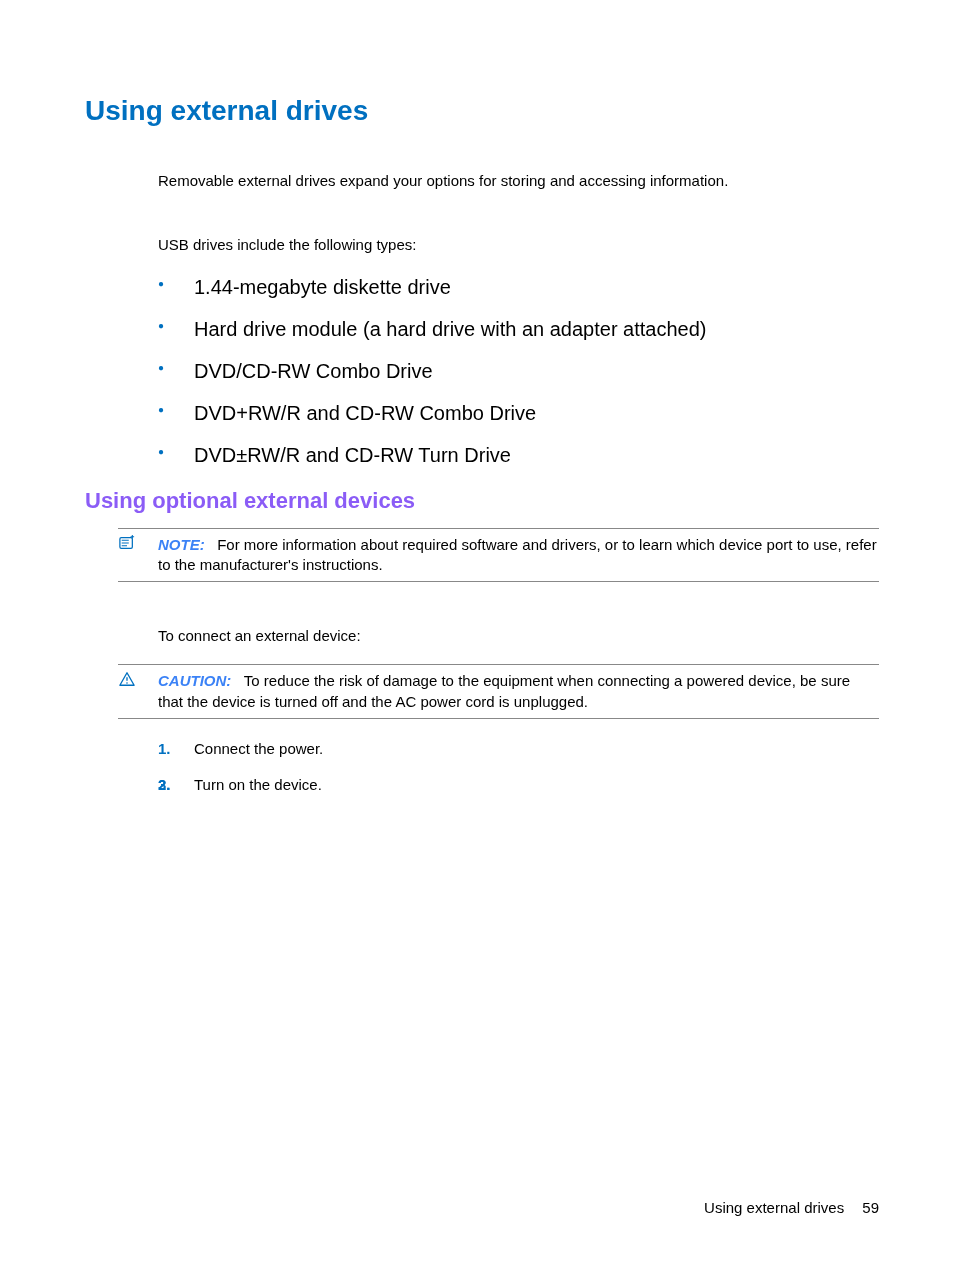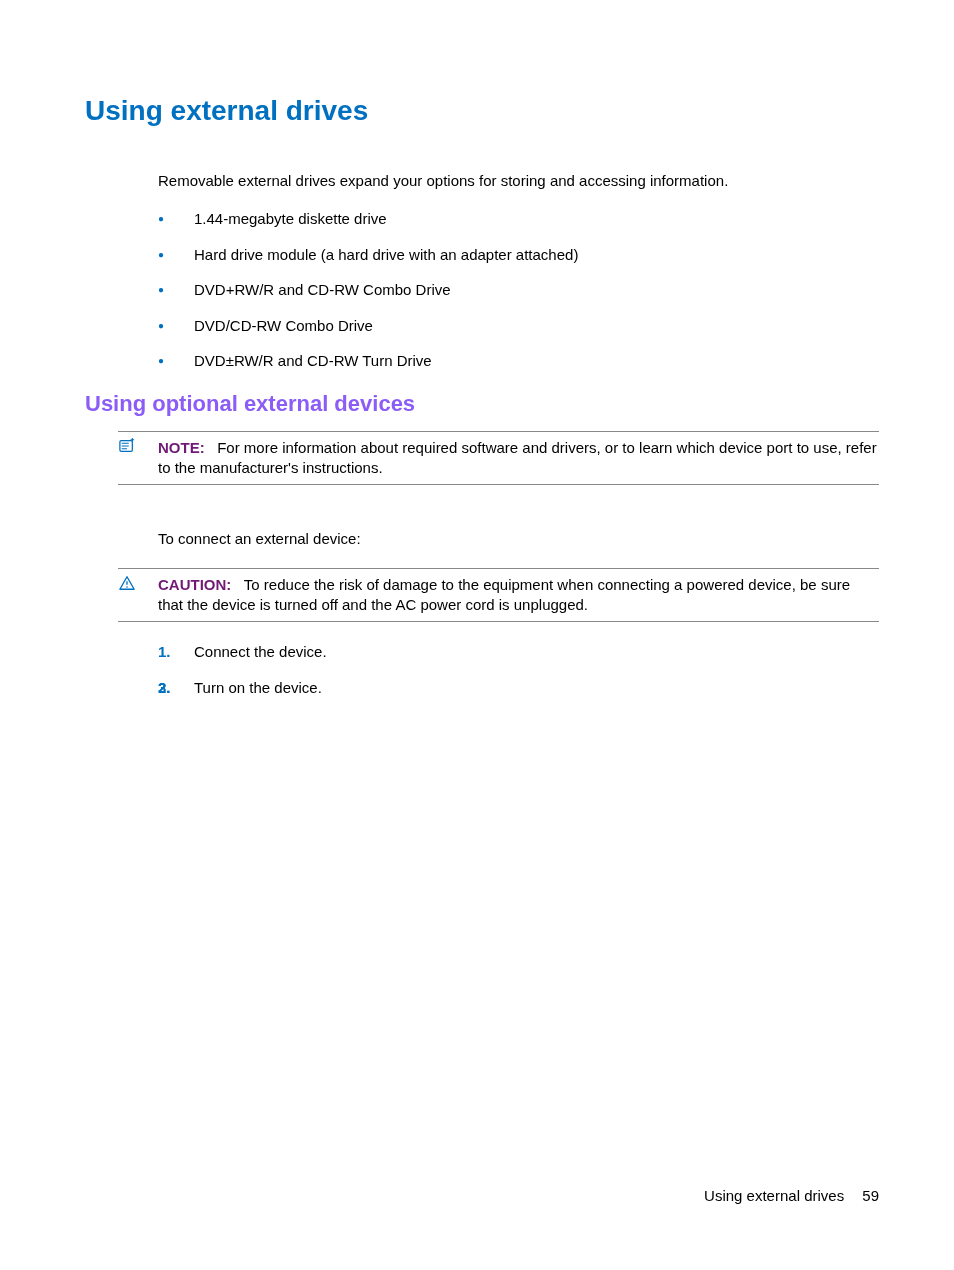--- a/index.html
+++ b/index.html
@@ -29,21 +29,21 @@
       margin-bottom: 18px;
       margin-top: 44px;
     }
     .ul {
       list-style: none;
       margin-bottom: 20px;
     }
     .ul li {
       position: relative;
       padding-left: 36px;
-      font-size: 15px;
+      font-size: 20px;
       line-height: 1.3;
       margin-bottom: 16px;
     }
     .ul li::before {
       content: "●";
       color: #0070c0;
       position: absolute;
       left: 0;
       font-size: 10px;
       top: 3px;
@@ -70,22 +70,23 @@
       width: 18px;
       height: 16px;
       color: #0070c0;
     }
     .callout-body {
       margin-left: 40px;
       font-size: 15px;
       line-height: 1.35;
     }
     .callout-label {
-      color: #701a75;
+      color: #3b82f6;
       font-weight: bold;
+      font-style: italic;
     }
     .ol {
       list-style: none;
       margin-bottom: 18px;
     }
     .ol li {
       position: relative;
       padding-left: 36px;
       font-size: 15px;
       line-height: 1.35;
@@ -93,45 +94,46 @@
     }
     .ol li .num {
       color: #0070c0;
       font-weight: bold;
       position: absolute;
       left: 0;
       top: 0;
     }
     .footer {
       position: absolute;
-      bottom: 66px;
+      bottom: 54px;
       right: 75px;
       font-size: 15px;
       margin-top: 36px;
     }
     .footer .page-num {
       margin-left: 14px;
     }
     svg { display: block; }
   </style>
 </head>
 <body>
 
 <div class="page">
 
   <div class="h1">Using external drives</div>
 
   <div class="body-indent">
     <p class="para">Removable external drives expand your options for storing and accessing information.</p>
+    <p class="para">USB drives include the following types:</p>
 
     <ul class="ul">
       <li>1.44-megabyte diskette drive</li>
       <li>Hard drive module (a hard drive with an adapter attached)</li>
+      <li>DVD/CD-RW Combo Drive</li>
       <li>DVD+RW/R and CD-RW Combo Drive</li>
-      <li>DVD/CD-RW Combo Drive</li>
       <li>DVD±RW/R and CD-RW Turn Drive</li>
     </ul>
   </div>
 
   <div class="h2">Using optional external devices</div>
 
   <div class="callout">
     <span class="callout-icon">
       <svg viewBox="0 0 20 18" width="18" height="16">
         <rect x="2" y="3" width="14" height="12" rx="1.5" fill="none" stroke="#0070c0" stroke-width="1.4"></rect>
@@ -158,21 +160,21 @@
     </span>
     <div class="callout-body">
       <span class="callout-label">CAUTION:</span>&nbsp;&nbsp;&nbsp;<span>To reduce the risk of damage to the equipment when connecting a powered device, be sure that the device is turned off and the AC power cord is unplugged.</span>
     </div>
   </div>
 
   <div class="body-indent">
     <ol class="ol">
       <li>
         <span class="num">1.</span>
-        <span>Connect the device.</span>
+        <span>Connect the power.</span>
       </li>
       <li>
         <span class="num">2.</span>
       </li>
       <li>
         <span class="num">3.</span>
         <span>Turn on the device.</span>
       </li>
     </ol>
 

